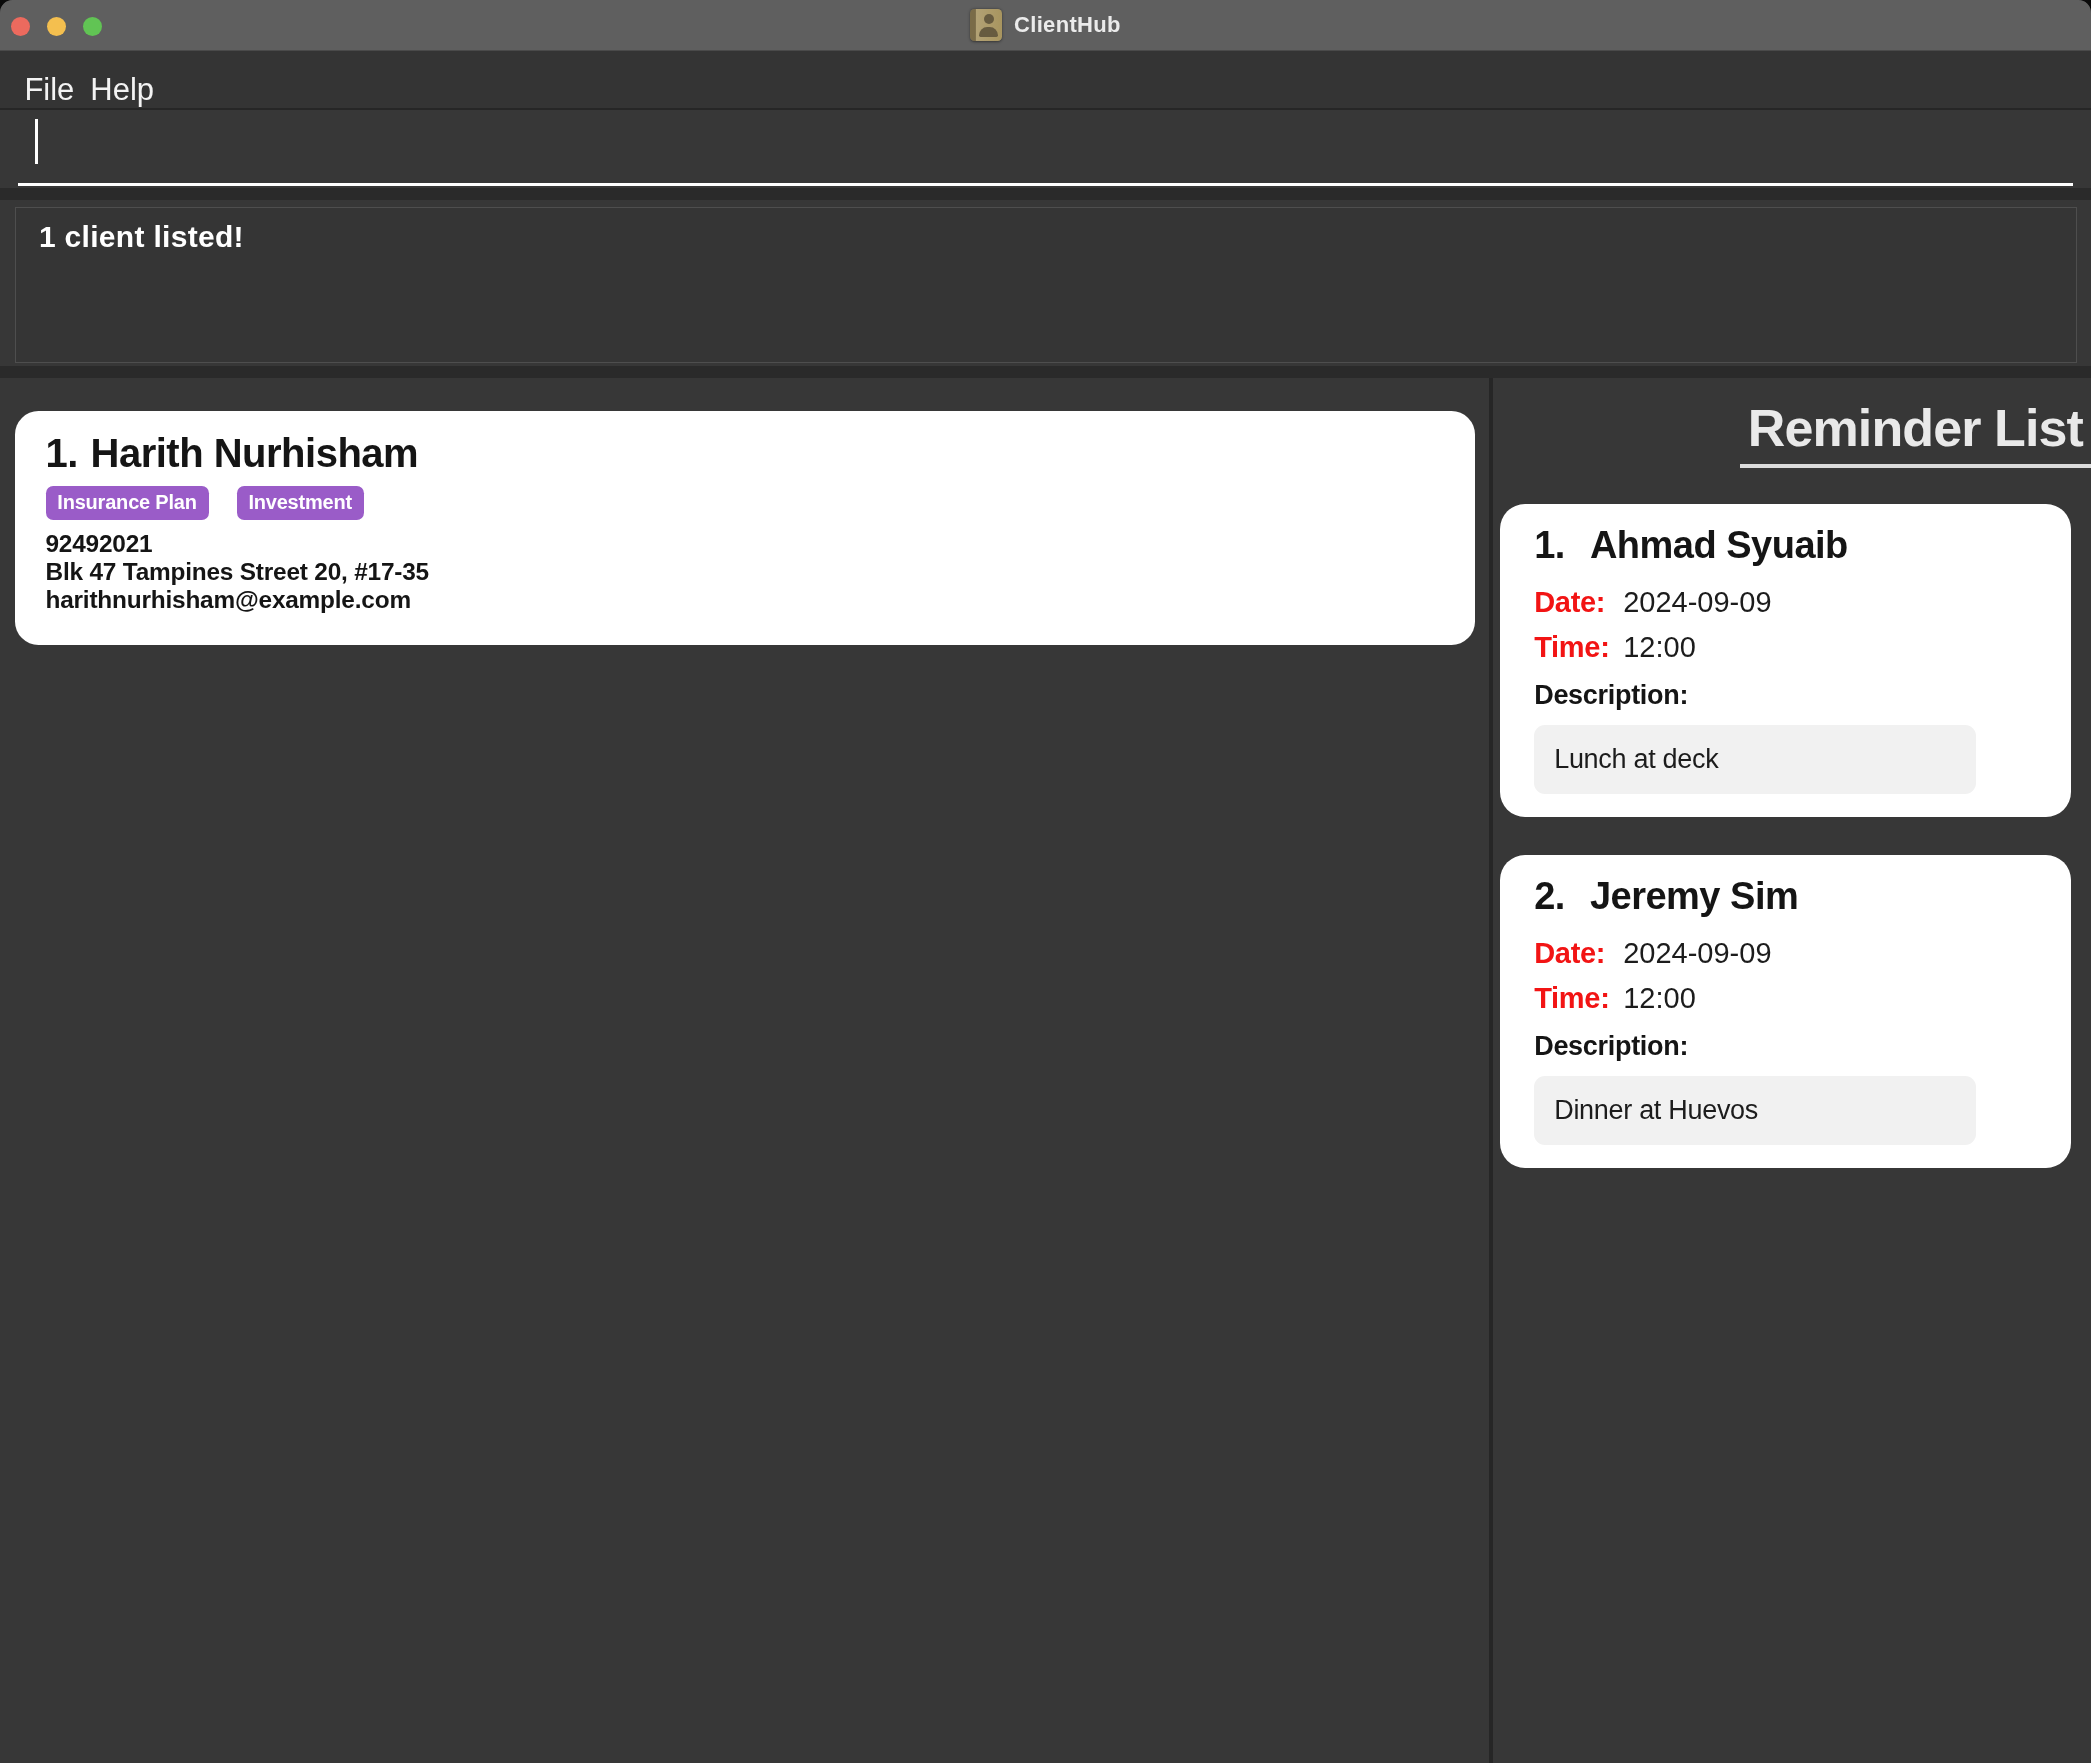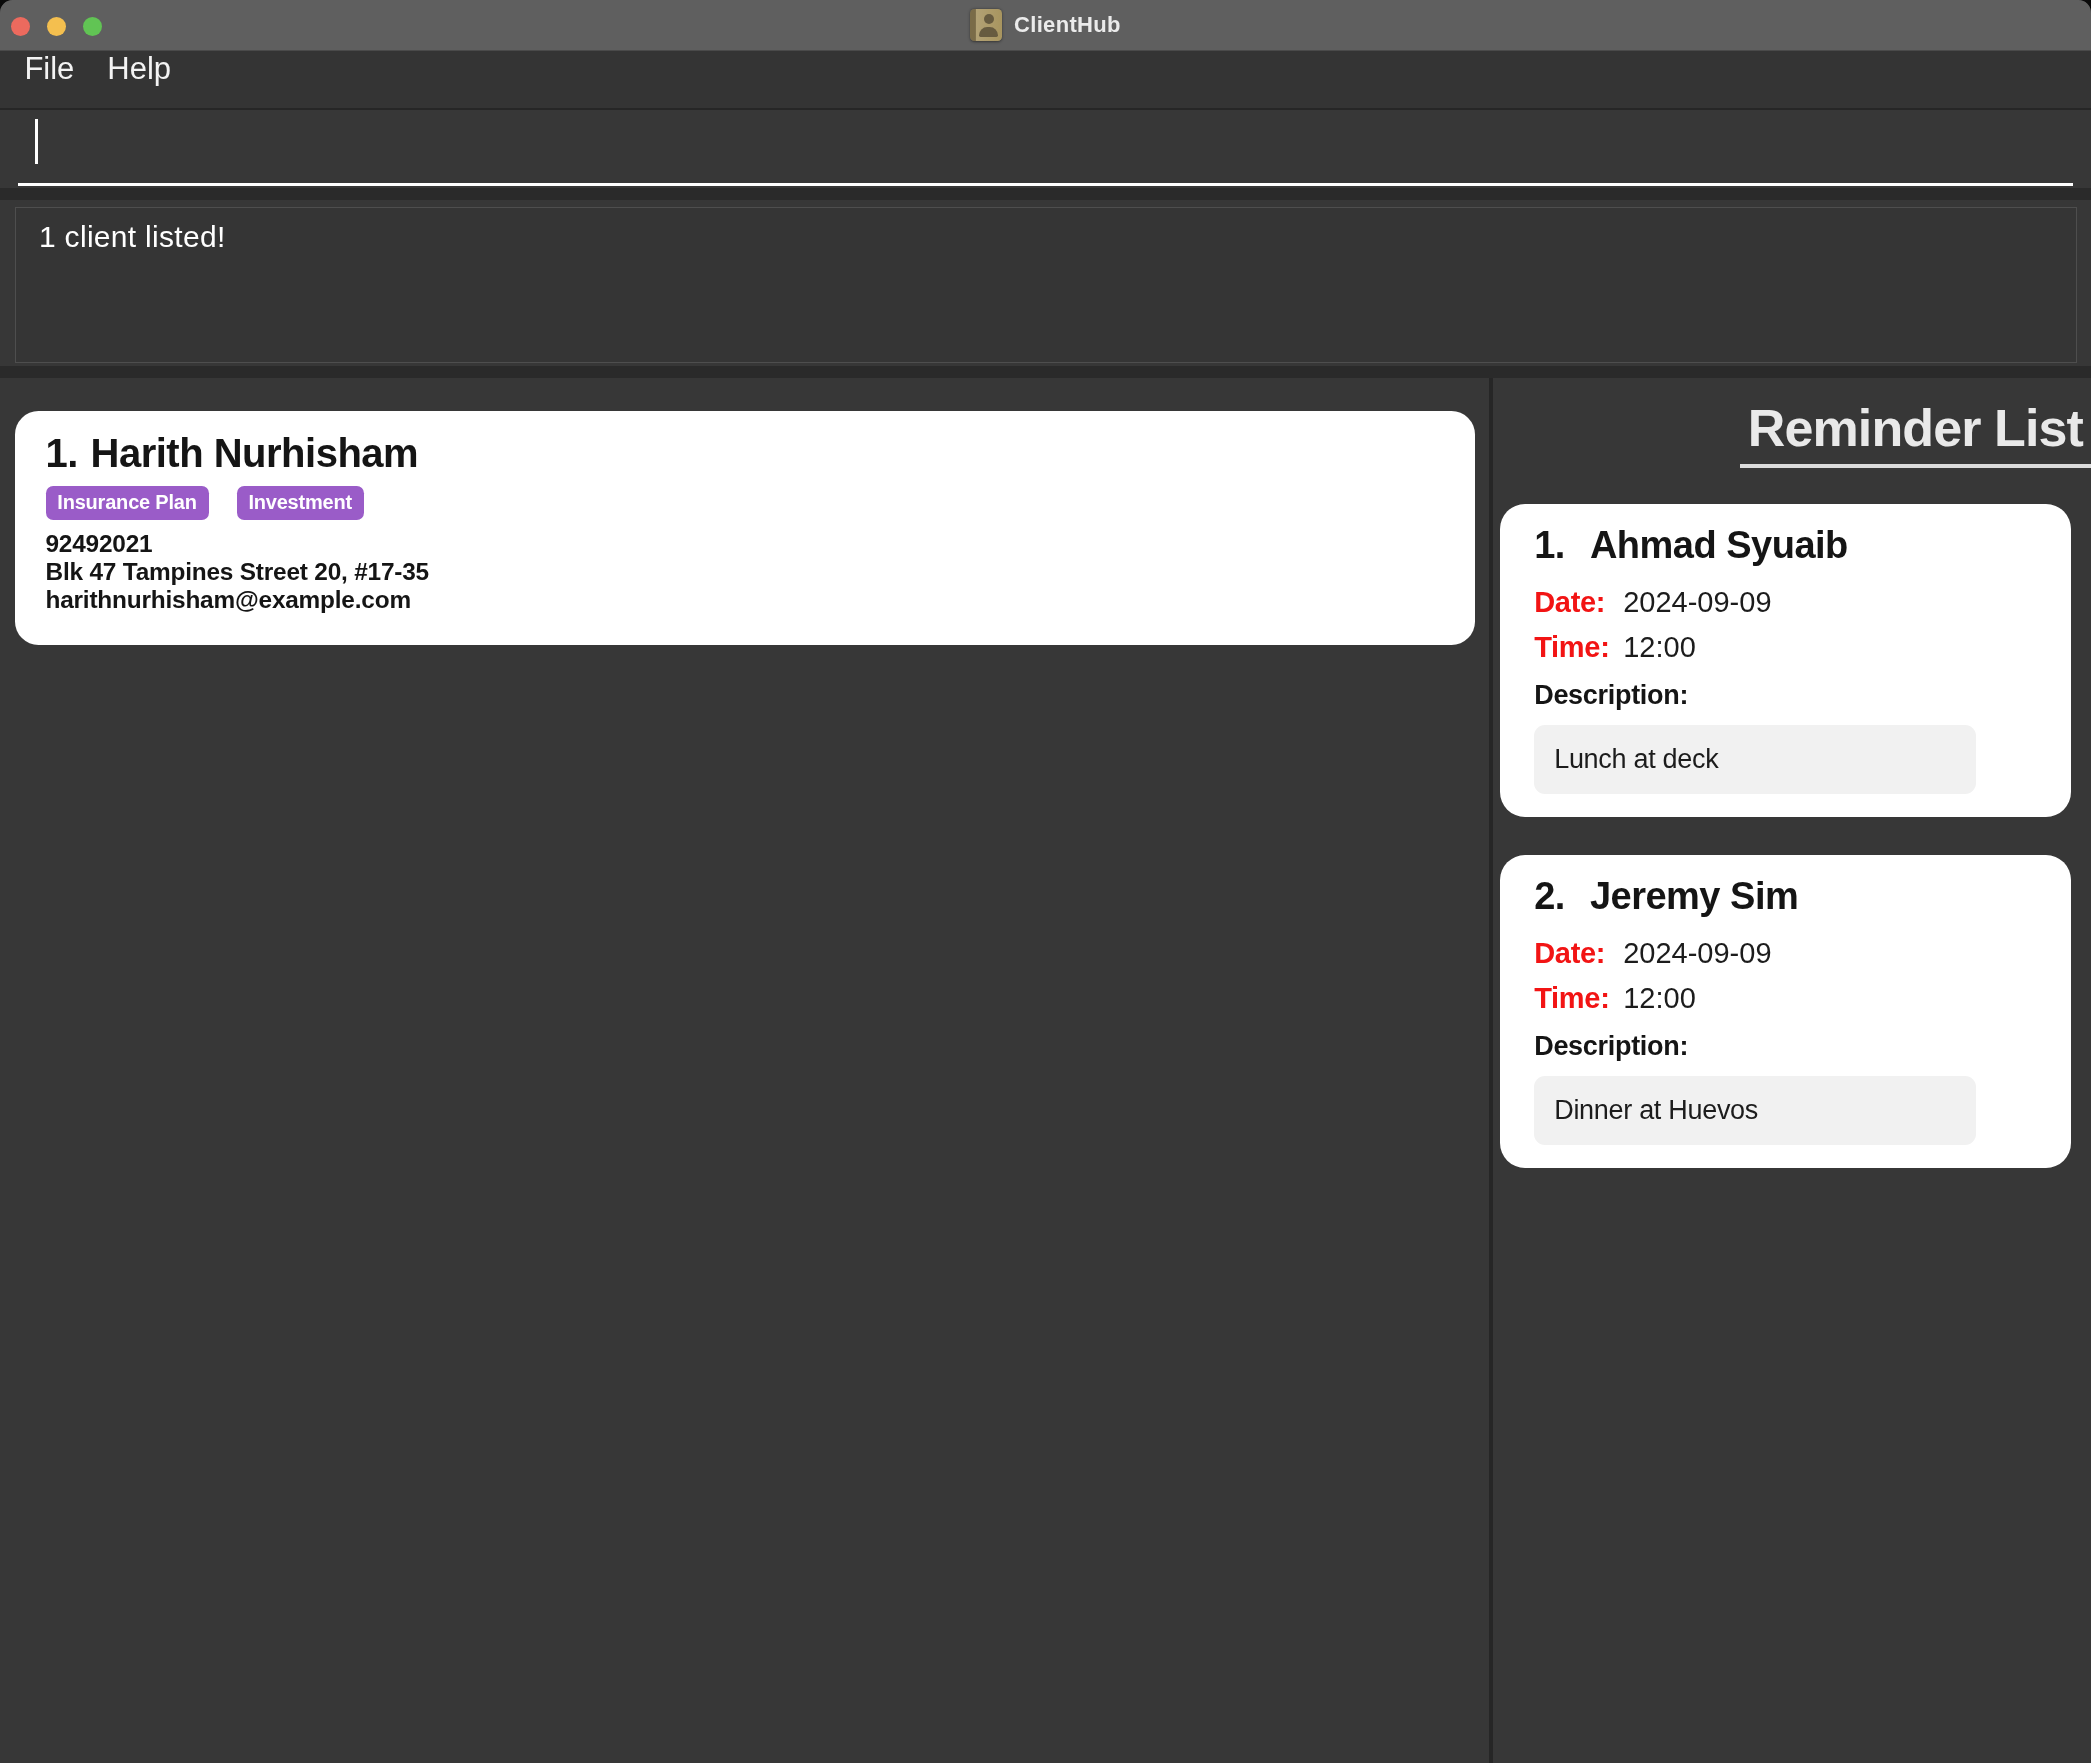--- a/index.html
+++ b/index.html
@@ -42,22 +42,22 @@
     content:""; position:absolute; bottom:4.5px; left:9px;
     width:19px; height:10px; border-radius:9px 9px 1.8px 1.8px;
     background:#675b40;
   }
   .window-title { font-size:22px; font-weight:bold; color:#ebebeb; letter-spacing:0.3px; }
   
   .menubar {
     height:59px; flex:0 0 59px;
     background:#343434;
     border-bottom:2.7px solid #262626;
-    display:flex; align-items:flex-start;
-    padding-left:24.4px; gap:33px;
+    display:flex; align-items:flex-end;
+    padding-left:24.4px; gap:16px;
   }
   .menu-item { font-size:31px; color:#f3f3f3; cursor:default; }
   
   .entry-row {
     margin:0 18px; height:76px; flex:0 0 76px;
     border-bottom:3.6px solid #ffffff;
     position:relative;
   }
   .entry-input {
     position:absolute; inset:0; width:100%; height:100%;
@@ -69,21 +69,21 @@
   .band { height:11.8px; flex:0 0 11.8px; background:#2a2a2a; }
   .band.b1 { margin-top:1.8px; }
   .band.b2 { margin-top:3.6px; }
   
   .status-box {
     margin:7.2px 14.5px 0; height:156px; flex:0 0 156px;
     background:#353535;
     border:1.8px solid #4e4e4e;
     padding:12.7px 23.5px;
   }
-  .status-message { font-size:30px; font-weight:normal; color:#ffffff; letter-spacing:0.3px; }
+  .status-message { font-size:30px; font-weight:bold; color:#ffffff; letter-spacing:0.3px; }
   
   .content { flex:1; min-height:0; display:flex; }
   .main-panel { flex:1; padding:33px 0 0 14.5px; }
   .v-divider { width:4.5px; background:#262626; }
   
   .client-card {
     width:1460px; background:#ffffff; border-radius:23.5px;
     padding:20px 31px 31px; color:#151515;
   }
   .client-name-row { font-size:40px; font-weight:bold; letter-spacing:-0.5px; display:flex; gap:12.7px; }

